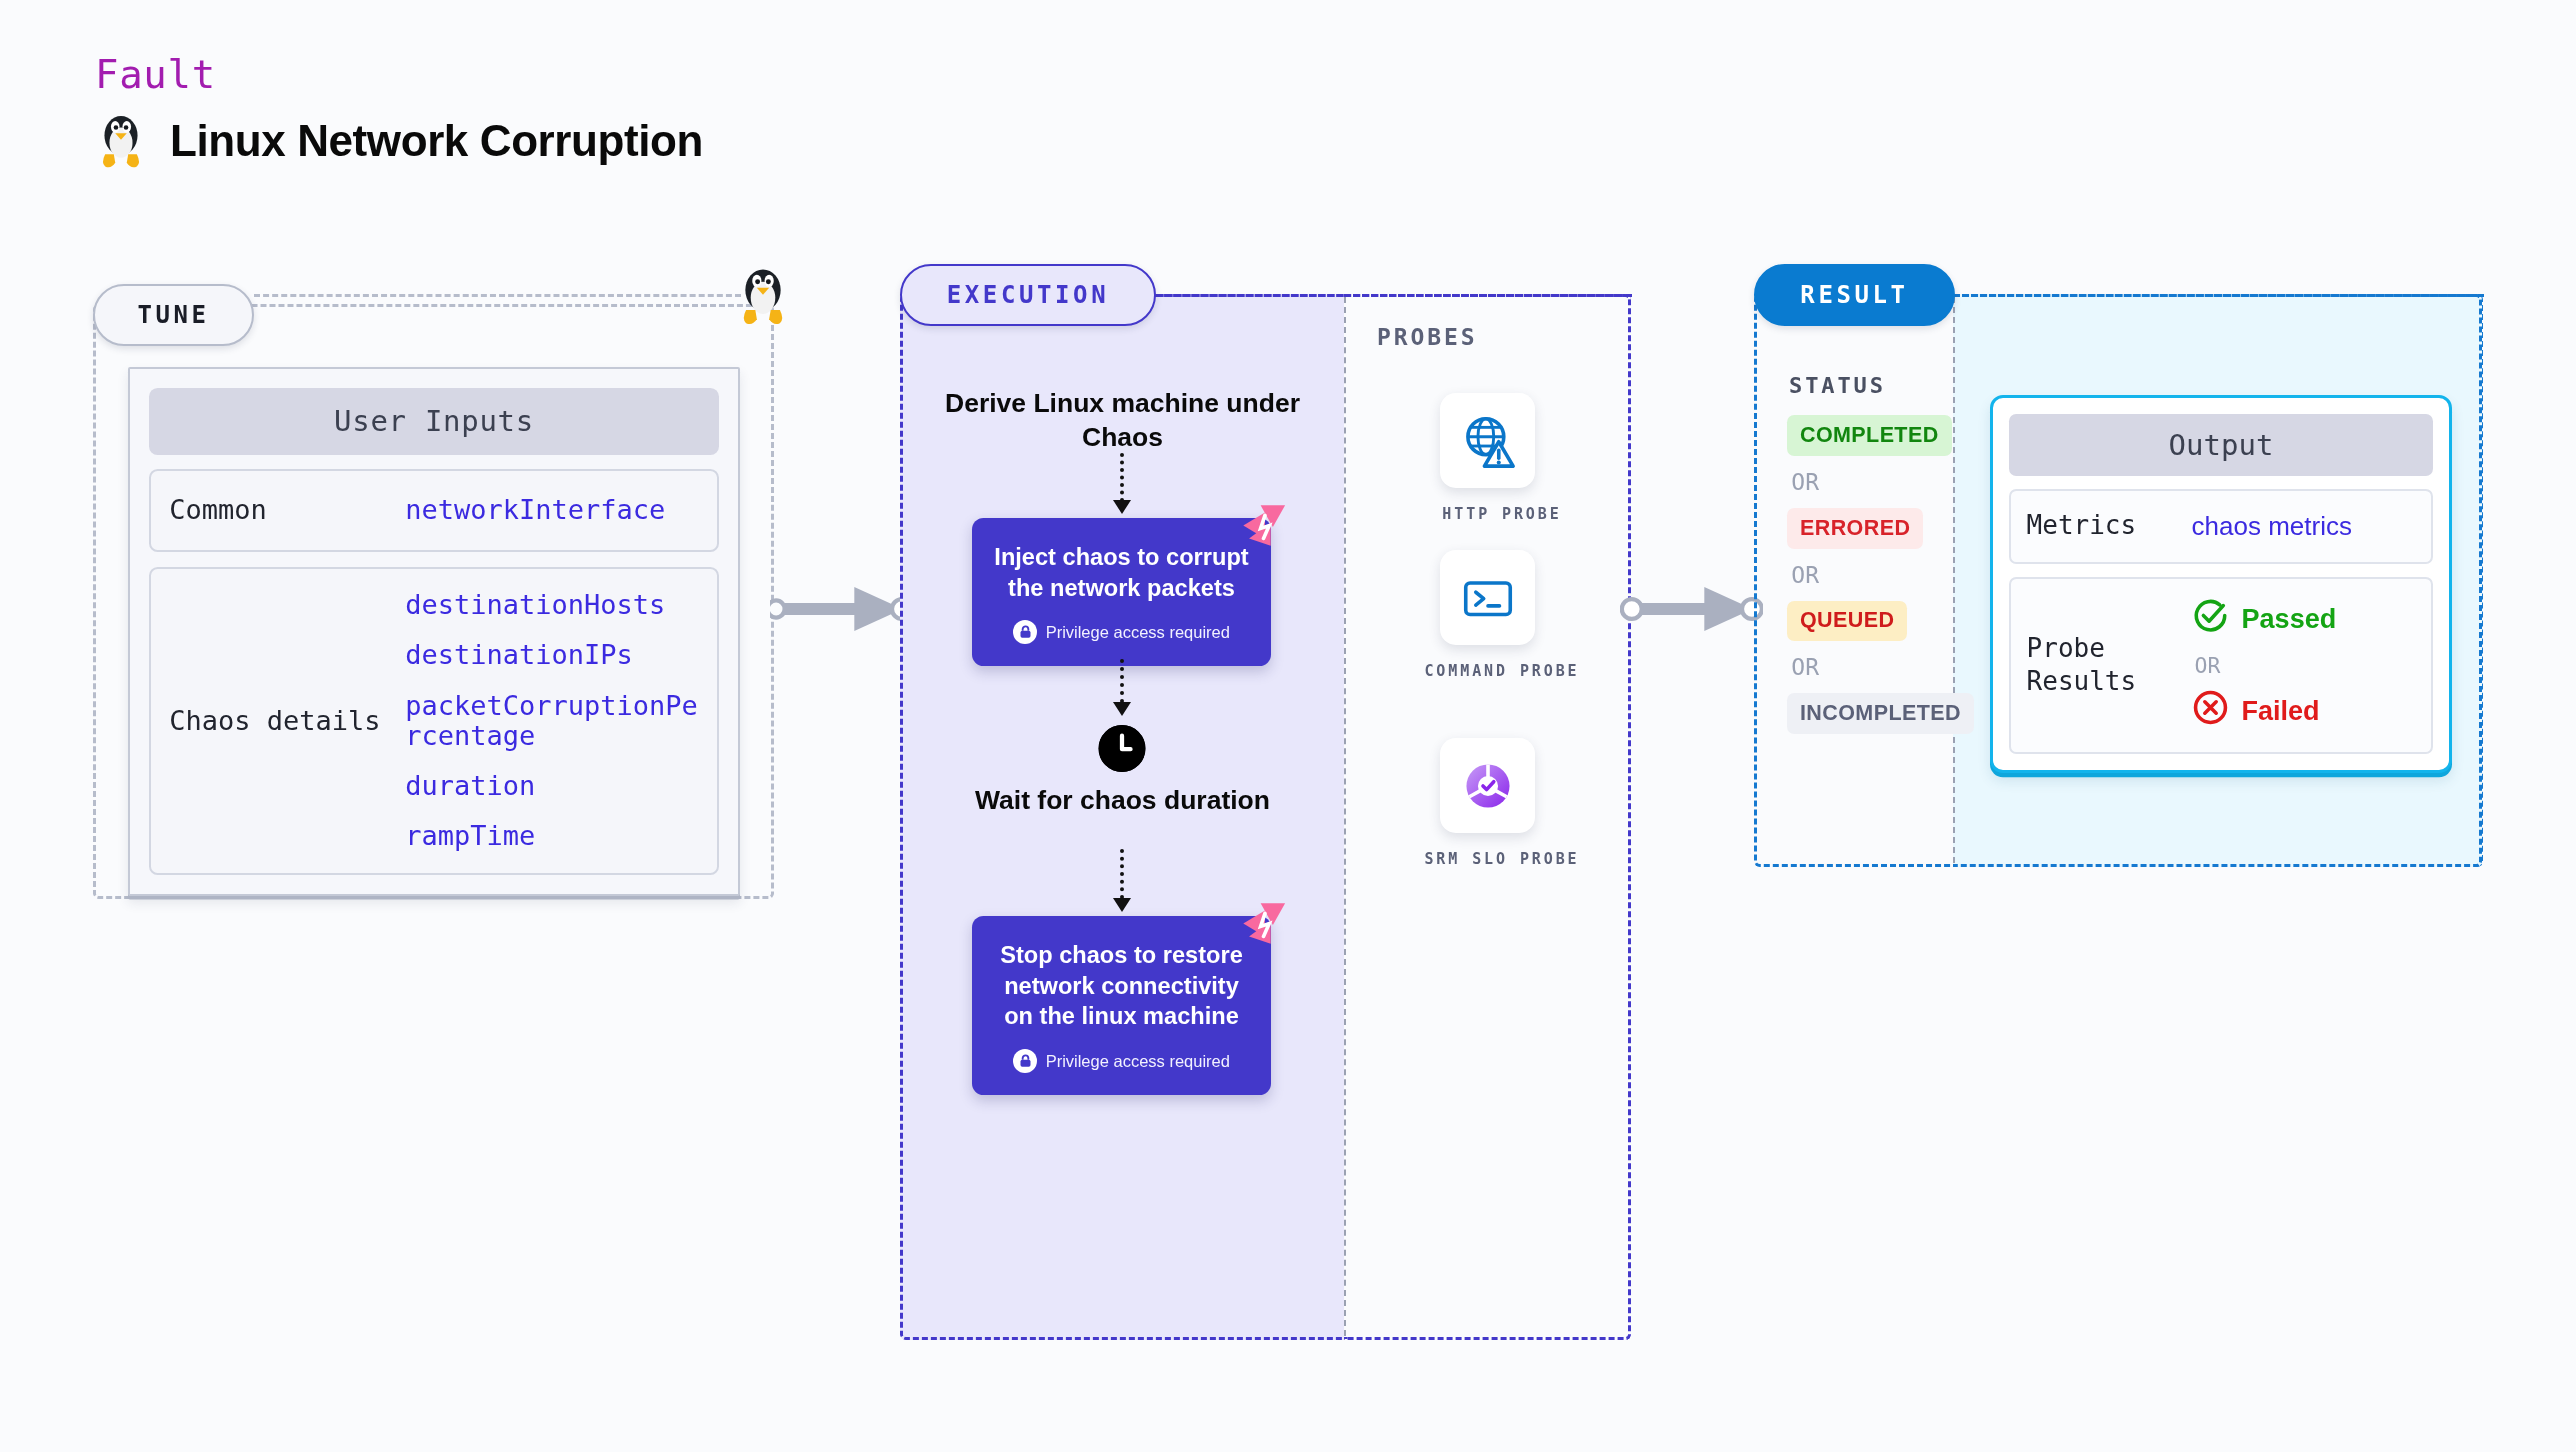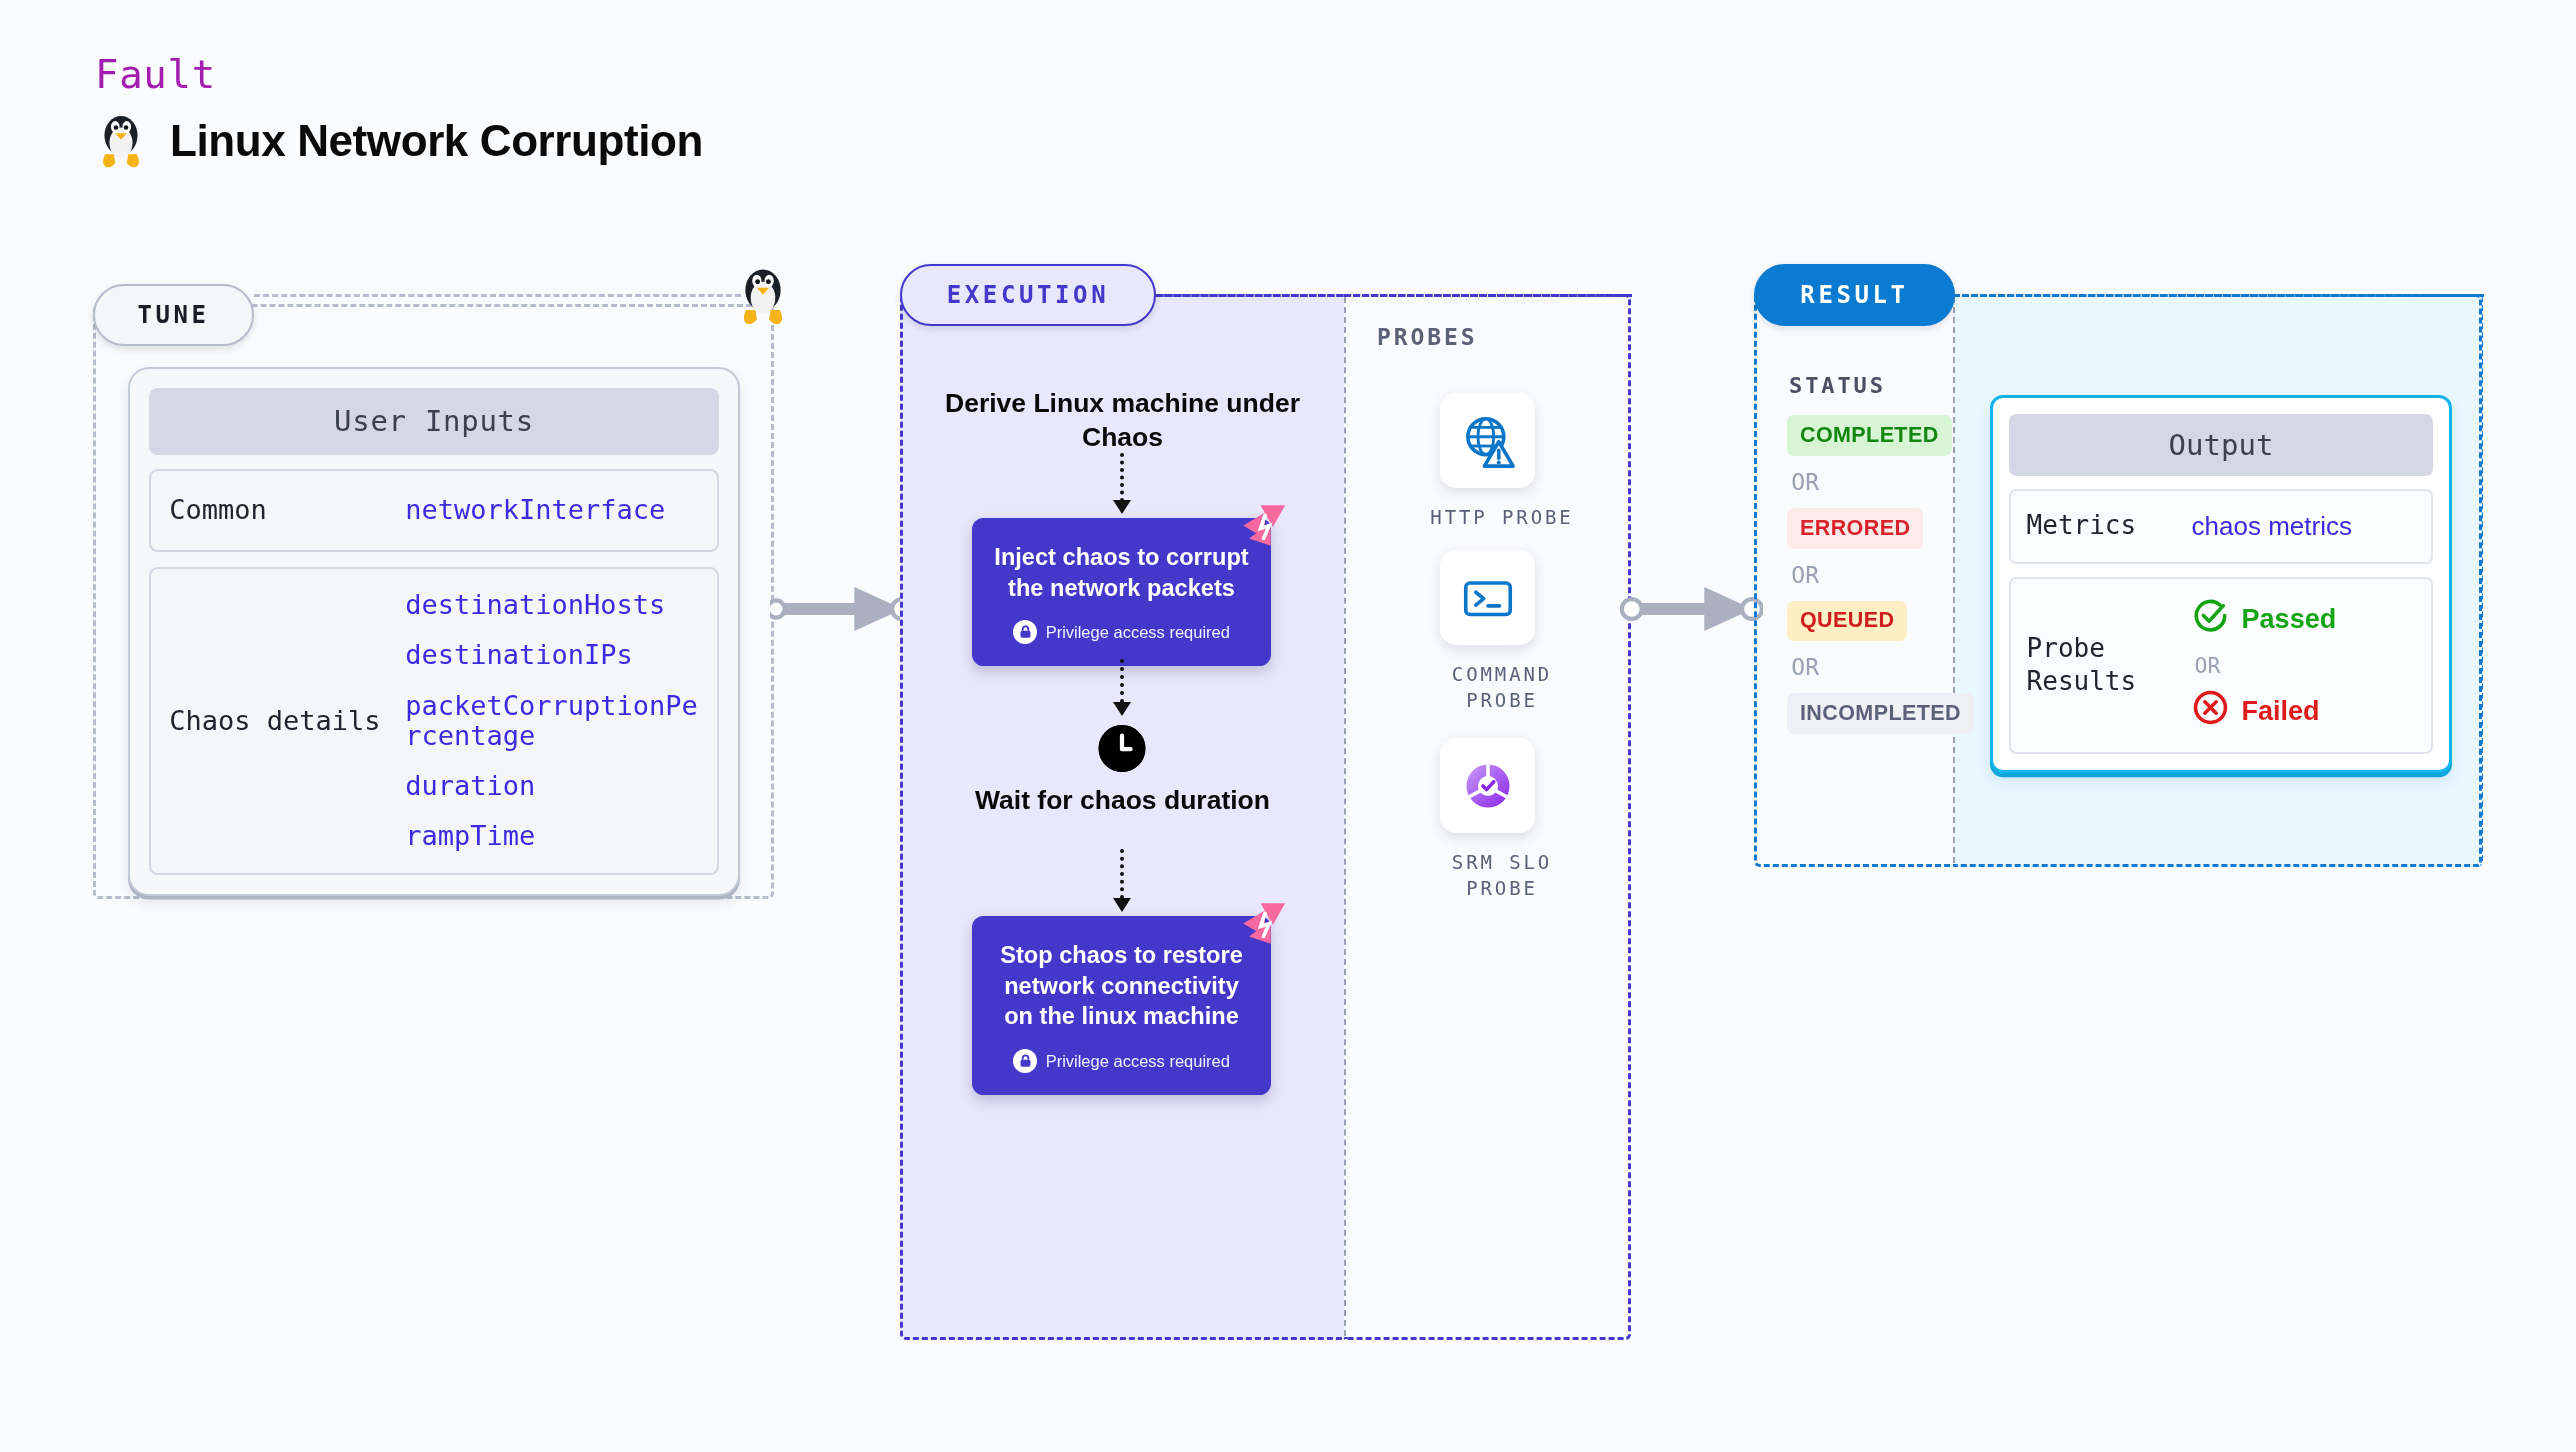--- a/index.html
+++ b/index.html
@@ -90,21 +90,21 @@
   #exec-hline{left:1155px;top:294px;width:477px;border-top:3.6px dashed #4338ca;}
   #result-hline{left:1954px;top:294px;width:530px;border-top:3.6px dashed #1579d0;}
 
   
   #tux-line{position:absolute;left:731px;top:264px;width:64px;height:63px;}
 
   
   #user-inputs-card{
     position:absolute;left:128px;top:367px;width:612px;
     box-sizing:border-box;
-    background:#f6f7fb;border:2.9px solid #c4c9d6;border-radius:21px;
+    background:#f6f7fb;border:2.9px solid #c4c9d6;border-radius:2px;
     box-shadow:0 3.6px 0 0 #aeb4c4, 0 6.4px 11.5px rgba(40,45,80,.10);
     padding:18.6px;
   }
   .ui-head{
     background:#d6d7e4;border-radius:8.6px;
     height:67px;display:flex;align-items:center;justify-content:center;
     font-family:"DejaVu Sans Mono","Liberation Mono",monospace;
     font-size:29px;color:#3b4050;letter-spacing:0.7px;
   }
   .ui-row{
@@ -167,21 +167,21 @@
   }
   .probe{position:absolute;width:215px;left:1380px;text-align:center;}
   .probe .tile{
     width:95px;height:95px;margin:0 auto;border-radius:15.8px;background:#fff;
     box-shadow:0 4.3px 11.5px rgba(40,45,80,.13);
     display:flex;align-items:center;justify-content:center;
   }
   .probe .lbl{
     margin-top:15.8px;
     font-family:"DejaVu Sans Mono","Liberation Mono",monospace;
-    font-size:19px;font-weight:400;letter-spacing:2.9px;color:#5b6178;line-height:1.4;margin-left:29px;
+    font-size:15px;font-weight:700;letter-spacing:2.9px;color:#5b6178;line-height:1.4;margin-left:29px;
   }
   #probe-0{top:393px;}
   #probe-1{top:550px;}
   #probe-2{top:738px;}
 
   
   #status-title{
     position:absolute;left:1789px;top:373px;
     font-family:"DejaVu Sans Mono","Liberation Mono",monospace;
     font-size:22px;font-weight:700;letter-spacing:2.9px;color:#4a5062;

